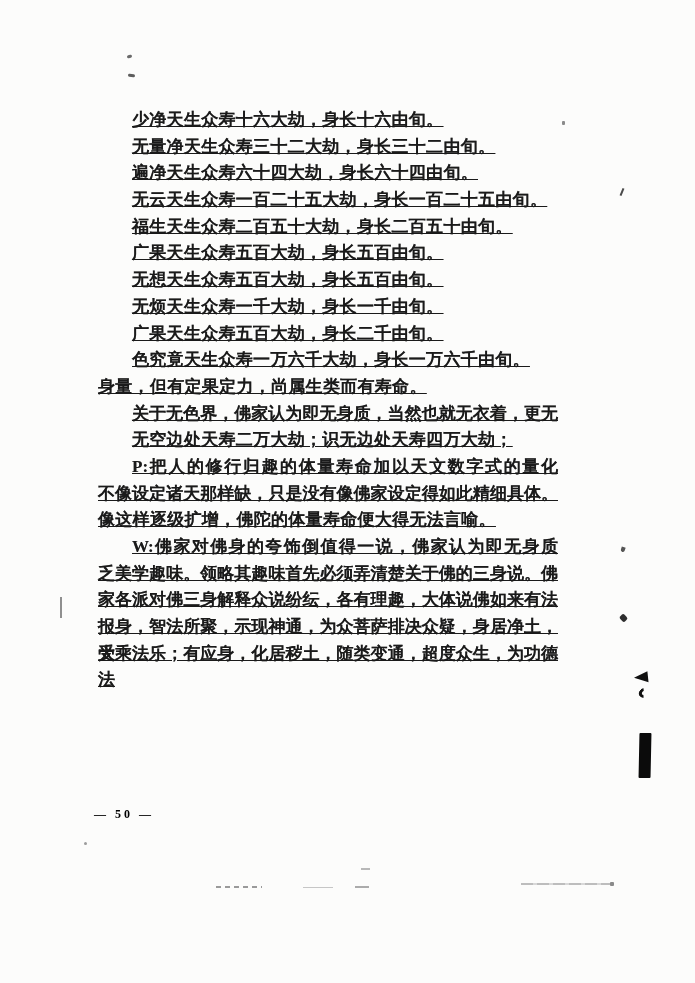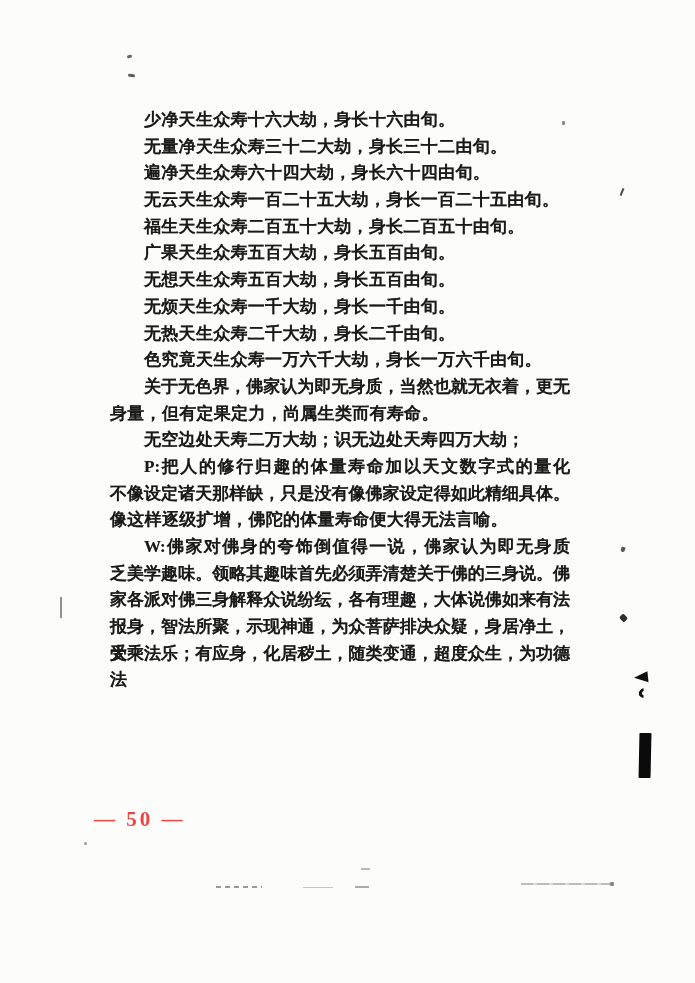--- a/index.html
+++ b/index.html
@@ -10,46 +10,47 @@
   }
   .page {
     position:relative;
     width:695px; height:983px;
     background:#fcfcfb;
     overflow:hidden;
     color:#1a1a1a;
   }
   .text-block {
     position:absolute;
-    left:110px; top:107px;
+    left:98px; top:107px;
     width:460px;
+    text-decoration:underline;
   }
   .ln {
     height:26.7px;
     line-height:26.7px;
     font-size:17px;
     letter-spacing:0.3px;
     font-weight:600;
     white-space:nowrap;
     text-shadow:0 0 0.5px rgba(20,20,20,0.55);
   }
   .ind { padding-left:34px; }
   .just {
     white-space:normal;
     letter-spacing:0;
     text-align:justify;
     text-align-last:justify;
   }
   .pagenum {
     position:absolute;
     left:94px; top:807px;
-    font-size:21px;
+    font-size:12px;
     font-weight:600;
     letter-spacing:3px;
-    color:#ef4444;
+    color:#000000;
   }
   
   .art { position:absolute; }
   .speck-a   { left:127px; top:55px;  width:5px;  height:3px; background:#6a6a6a; border-radius:2px; transform:rotate(-15deg); }
   .speck-b   { left:128px; top:74px;  width:7px;  height:3px; background:#5d5d5d; border-radius:2px; transform:rotate(8deg); }
   .tick-a    { left:562px; top:121px; width:3px;  height:4px; background:#8b8b8b; border-radius:1px; }
   .tick-b    { left:621px; top:188px; width:2px;  height:8px; background:#4a4a4a; transform:rotate(22deg); }
   .comma-a   { left:621px; top:547px; width:4px;  height:5px; background:#555; border-radius:0 0 3px 3px; transform:rotate(18deg); }
   .dot-a     { left:620px; top:615px; width:7px;  height:6px; background:#2e2e2e; border-radius:2px; transform:rotate(45deg); }
   .left-line { left:60px;  top:597px; width:2px;  height:21px; background:#8f8f8f; }
@@ -85,24 +86,24 @@
 
   <div class="text-block">
     <div class="ln ind">少净天生众寿十六大劫，身长十六由旬。</div>
     <div class="ln ind">无量净天生众寿三十二大劫，身长三十二由旬。</div>
     <div class="ln ind">遍净天生众寿六十四大劫，身长六十四由旬。</div>
     <div class="ln ind">无云天生众寿一百二十五大劫，身长一百二十五由旬。</div>
     <div class="ln ind">福生天生众寿二百五十大劫，身长二百五十由旬。</div>
     <div class="ln ind">广果天生众寿五百大劫，身长五百由旬。</div>
     <div class="ln ind">无想天生众寿五百大劫，身长五百由旬。</div>
     <div class="ln ind">无烦天生众寿一千大劫，身长一千由旬。</div>
-    <div class="ln ind">无热天生众寿二千大劫，身长二千由旬。</div>
+    <div class="ln ind">广果天生众寿五百大劫，身长二千由旬。</div>
     <div class="ln ind">色究竟天生众寿一万六千大劫，身长一万六千由旬。</div>
+    <div class="ln">身量，但有定果定力，尚属生类而有寿命。</div>
     <div class="ln ind just">关于无色界，佛家认为即无身质，当然也就无衣着，更无</div>
-    <div class="ln">身量，但有定果定力，尚属生类而有寿命。</div>
     <div class="ln ind">无空边处天寿二万大劫；识无边处天寿四万大劫；</div>
     <div class="ln ind just">P:把人的修行归趣的体量寿命加以天文数字式的量化</div>
     <div class="ln just">不像设定诸天那样缺，只是没有像佛家设定得如此精细具体。</div>
     <div class="ln">像这样逐级扩增，佛陀的体量寿命便大得无法言喻。</div>
     <div class="ln ind just">W:佛家对佛身的夸饰倒值得一说，佛家认为即无身质</div>
     <div class="ln just">乏美学趣味。领略其趣味首先必须弄清楚关于佛的三身说。佛</div>
     <div class="ln just">家各派对佛三身解释众说纷纭，各有理趣，大体说佛如来有法</div>
     <div class="ln just">报身，智法所聚，示现神通，为众菩萨排决众疑，身居净土，受</div>
     <div class="ln just">大乘法乐；有应身，化居秽土，随类变通，超度众生，为功德法</div>
   </div>

